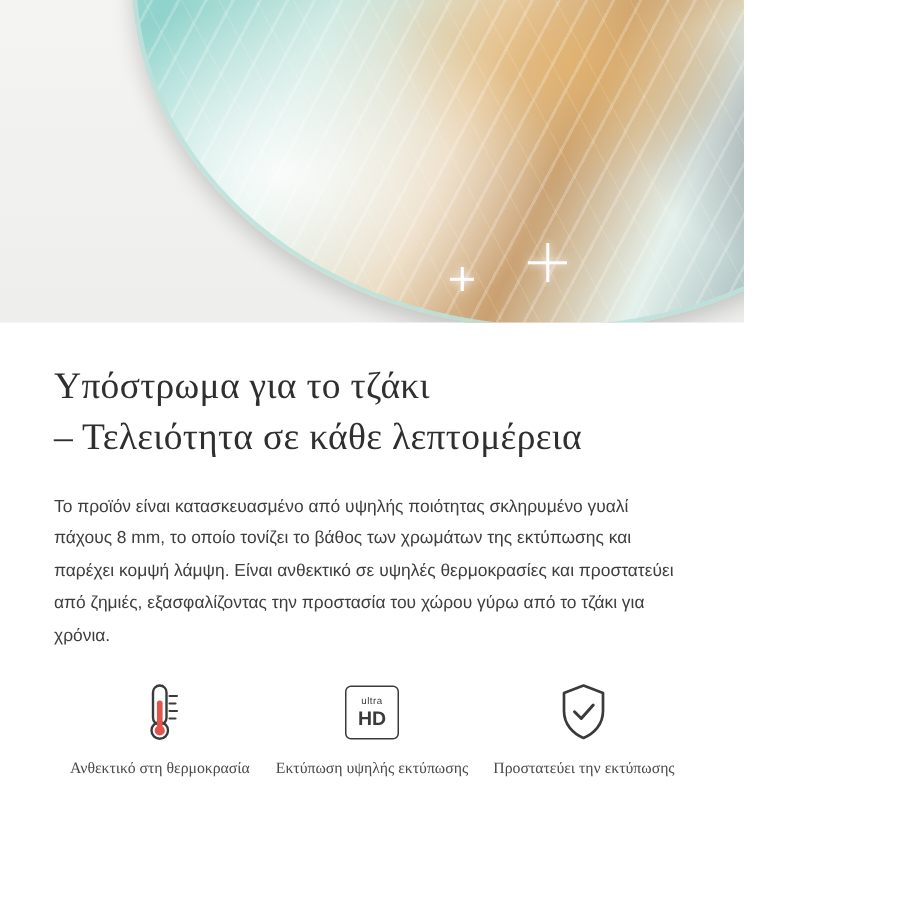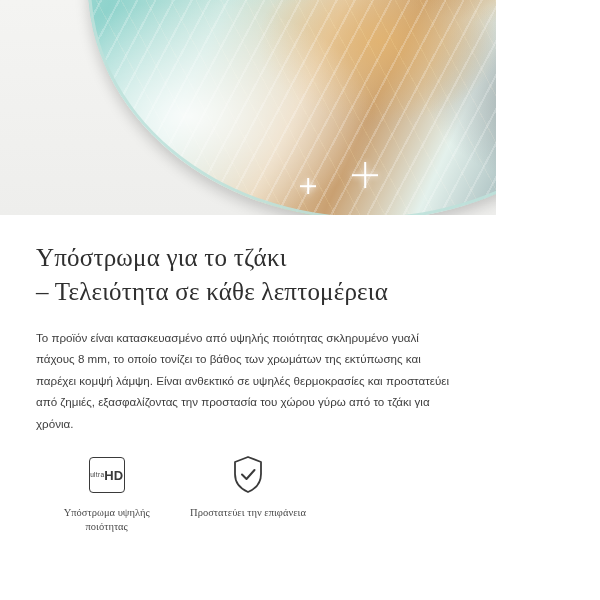--- a/index.html
+++ b/index.html
@@ -146,21 +146,21 @@
     color: #4a4a4a;
     text-align: center;
     line-height: 1.3;
   }
   .ultrahd-box {
     width: 34px;
     height: 34px;
     border: 1.6px solid #3a3a3a;
     border-radius: 4px;
     display: flex;
-    flex-direction: row;
+    flex-direction: column;
     align-items: center;
     justify-content: center;
     font-family: "Liberation Sans", sans-serif;
     color: #3a3a3a;
     line-height: 1;
   }
   .ultrahd-box .u { font-size: 6.5px; letter-spacing: 0.3px; }
   .ultrahd-box .hd { font-size: 13px; font-weight: bold; margin-top: 1px; }
 </style>
 </head>
@@ -180,39 +180,54 @@
 
     <h1 class="headline">
       <span>Υπόστρωμα για το τζάκι</span>
       <span class="l2">– Τελειότητα σε κάθε λεπτομέρεια</span>
     </h1>
 
     <p class="body-text">Το προϊόν είναι κατασκευασμένο από υψηλής ποιότητας σκληρυμένο γυαλί πάχους 8 mm, το οποίο τονίζει το βάθος των χρωμάτων της εκτύπωσης και παρέχει κομψή λάμψη. Είναι ανθεκτικό σε υψηλές θερμοκρασίες και προστατεύει από ζημιές, εξασφαλίζοντας την προστασία του χώρου γύρω από το τζάκι για χρόνια.</p>
 
     <div class="features">
 
+      <div class="feature">
+        <div class="feature-icon">
+          <svg width="40" height="44" viewBox="0 0 40 44" fill="none" xmlns="http://www.w3.org/2000/svg">
+            <rect x="15" y="4" width="9" height="26" rx="4.5" stroke="#3a3a3a" stroke-width="1.6"></rect>
+            <circle cx="19.5" cy="34" r="5.5" stroke="#3a3a3a" stroke-width="1.6"></circle>
+            <rect x="17.6" y="14" width="3.8" height="18" rx="1.9" fill="#e0564f"></rect>
+            <circle cx="19.5" cy="34" r="3.4" fill="#e0564f"></circle>
+            <line x1="26" y1="11" x2="31" y2="11" stroke="#3a3a3a" stroke-width="1.4" stroke-linecap="round"></line>
+            <line x1="26" y1="16" x2="30" y2="16" stroke="#3a3a3a" stroke-width="1.4" stroke-linecap="round"></line>
+            <line x1="26" y1="21" x2="31" y2="21" stroke="#3a3a3a" stroke-width="1.4" stroke-linecap="round"></line>
+            <line x1="26" y1="26" x2="30" y2="26" stroke="#3a3a3a" stroke-width="1.4" stroke-linecap="round"></line>
+          </svg>
+        </div>
+        <div class="feature-label">Ανθεκτικό στη θερμοκρασία</div>
+      </div>
 
       <div class="feature">
         <div class="feature-icon">
           <div class="ultrahd-box">
             <span class="u">ultra</span>
             <span class="hd">HD</span>
           </div>
         </div>
-        <div class="feature-label">Υπόστρωμα υψηλής ποιότητας</div>
+        <div class="feature-label">Εκτύπωση υψηλής εκτύπωσης</div>
       </div>
 
       <div class="feature">
         <div class="feature-icon">
           <svg width="40" height="44" viewBox="0 0 40 44" fill="none" xmlns="http://www.w3.org/2000/svg">
             <path d="M20 4 L33 9 V21 C33 30 27 36 20 39 C13 36 7 30 7 21 V9 Z" stroke="#3a3a3a" stroke-width="1.8" stroke-linejoin="round" fill="none"></path>
             <path d="M14 21.5 L18.5 26 L26.5 17" stroke="#3a3a3a" stroke-width="2" stroke-linecap="round" stroke-linejoin="round" fill="none"></path>
           </svg>
         </div>
-        <div class="feature-label">Προστατεύει την επιφάνεια</div>
+        <div class="feature-label">Προστατεύει την εκτύπωσης</div>
       </div>
 
 
 
 
     </div>
   </div>
 </div>
 
 </body></html>

